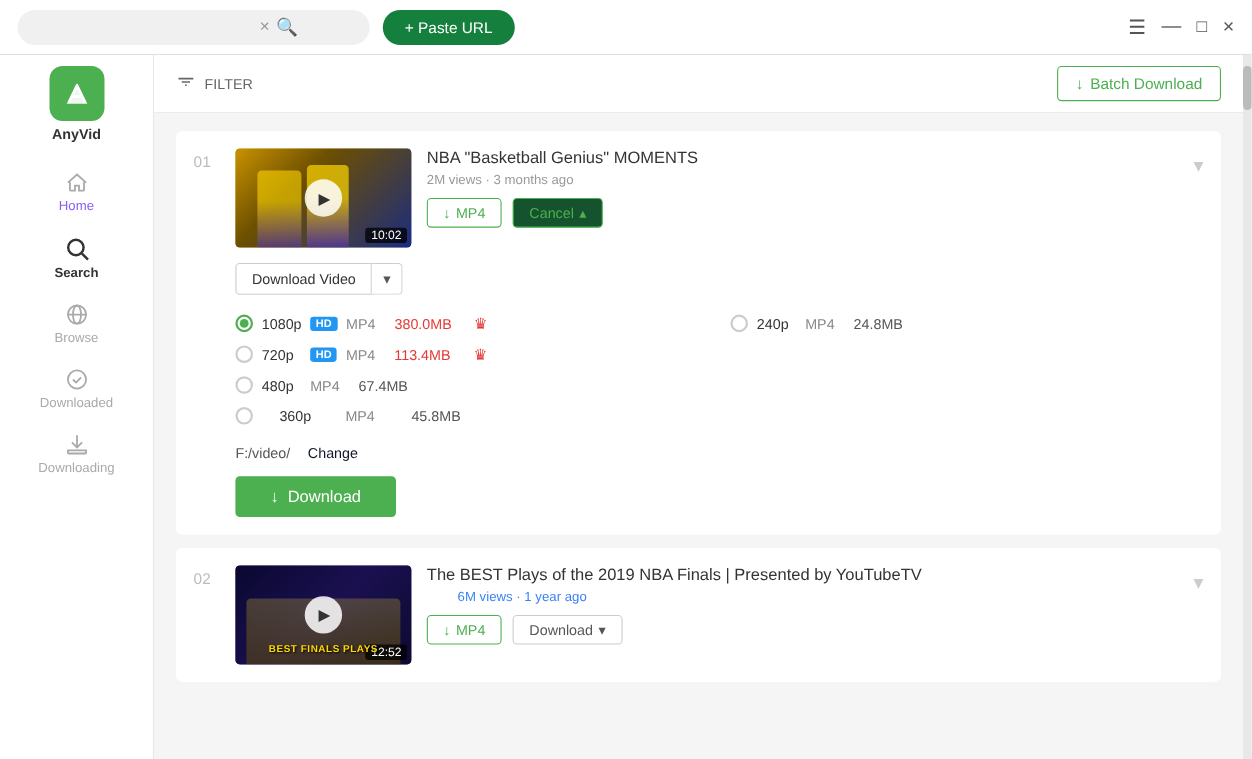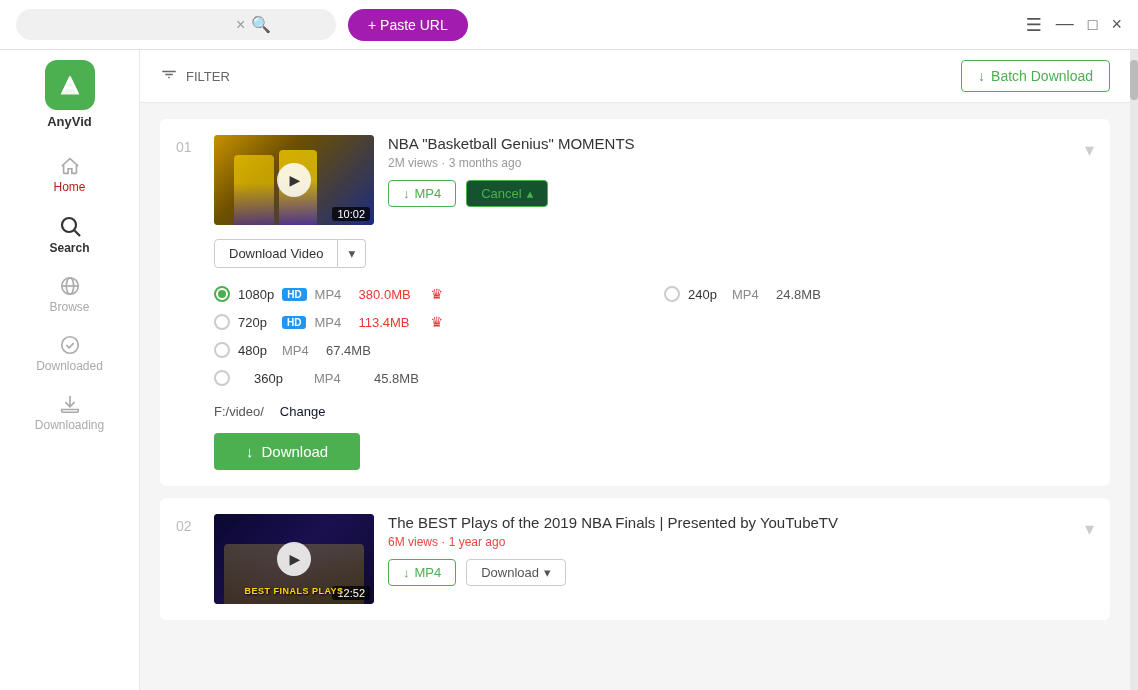--- a/index.html
+++ b/index.html
@@ -9,21 +9,21 @@
 <body>
 
 <div style="background:#fff; height:50px; display:flex; align-items:center; padding:0 16px; border-bottom:1px solid #e0e0e0; gap:12px; flex-shrink:0;">
 
   <div style="flex:1; max-width:320px; position:relative; display:flex; align-items:center; background:#f0f0f0; border-radius:20px; padding:6px 14px; gap:6px;">
     <input type="text" style="border: none; background: transparent; outline: none; font-size: 14px; color: rgb(51, 51, 51); width: 200px;">
     <span style="color:#999; font-size:16px; cursor:pointer; line-height:1;">×</span>
     <span style="color:#666; font-size:16px;">🔍</span>
   </div>
 
-  <button style="background:#a21caf; color:white; border:none; border-radius:20px; padding:8px 20px; font-size:14px; cursor:pointer; font-weight:500;">+ Paste URL</button>
+  <button style="background:#15803d; color:white; border:none; border-radius:20px; padding:8px 20px; font-size:14px; cursor:pointer; font-weight:500;">+ Paste URL</button>
 
   <div style="margin-left:auto; display:flex; gap:14px; align-items:center;">
     <span style="color:#555; font-size:18px; cursor:pointer;">☰</span>
     <span style="color:#555; font-size:18px; cursor:pointer; line-height:1; margin-bottom:4px;">—</span>
     <span style="color:#555; font-size:16px; cursor:pointer;">□</span>
     <span style="color:#555; font-size:18px; cursor:pointer;">×</span>
   </div>
 </div>
 
 <div style="display:flex; flex:1; overflow:hidden;">
@@ -33,21 +33,21 @@
     <div style="width:50px; height:50px; background:#4caf50; border-radius:12px; display:flex; align-items:center; justify-content:center; margin-bottom:4px;">
       <svg viewBox="0 0 32 32" width="30" height="30">
         <polygon points="6,26 16,6 26,26" fill="white" opacity="0.9"></polygon>
         <polygon points="6,26 16,6 26,26" fill="none" stroke="white" stroke-width="0"></polygon>
 
         <path d="M8,25 L16,8 L24,25 M11,19 L21,19" stroke="white" stroke-width="2.5" fill="none" stroke-linejoin="round"></path>
       </svg>
     </div>
     <span style="font-size:13px; font-weight:600; color:#333; margin-bottom:16px;">AnyVid</span>
 
-    <div style="display:flex; flex-direction:column; align-items:center; padding:10px 0; width:100%; cursor:pointer; color:#b91c1c; font-size:12px; gap:3px;">
+    <div style="display:flex; flex-direction:column; align-items:center; padding:10px 0; width:100%; cursor:pointer; color:#8b5cf6; font-size:12px; gap:3px;">
       <svg width="22" height="22" viewBox="0 0 24 24" fill="none" stroke="#aaa" stroke-width="1.8">
         <path d="M3 12L12 4l9 8M5 10v9a1 1 0 001 1h4v-5h4v5h4a1 1 0 001-1v-9"></path>
       </svg>
       <span>Home</span>
     </div>
 
     <div style="display:flex; flex-direction:column; align-items:center; padding:10px 0; width:100%; cursor:pointer; color:#333; font-size:12px; gap:3px;">
       <svg width="24" height="24" viewBox="0 0 24 24" fill="none" stroke="#333" stroke-width="2.2">
         <circle cx="11" cy="11" r="7"></circle>
         <line x1="16.5" y1="16.5" x2="22" y2="22"></line>
@@ -214,21 +214,21 @@
             </div>
 
             <div style="position:absolute; bottom:6px; left:6px; right:6px; text-align:center; z-index:2;">
               <span style="color:#ffd700; font-size:9px; font-weight:800; text-transform:uppercase; letter-spacing:0.5px; text-shadow:1px 1px 2px #000;">BEST FINALS PLAYS</span>
             </div>
             <span style="position:absolute; bottom:4px; right:4px; background:rgba(0,0,0,0.75); color:#fff; font-size:11px; padding:1px 5px; border-radius:3px;">12:52</span>
           </div>
 
           <div style="flex:1;">
             <div style="font-size:15px; font-weight:500; color:#333; margin-bottom:4px;">The BEST Plays of the 2019 NBA Finals | Presented by YouTubeTV</div>
-            <div style="font-size:12px; color:#ef4444; margin-bottom:10px;">6M views · 1 year ago</div>
+            <div style="font-size:12px; color:#3b82f6; margin-bottom:10px;margin-left:28px;">6M views · 1 year ago</div>
             <div style="display:flex; gap:10px; align-items:center;">
               <button style="border:1.5px solid #4caf50; color:#4caf50; background:#fff; border-radius:4px; padding:5px 14px; font-size:13px; cursor:pointer; display:flex; align-items:center; gap:5px;">
                 <span>↓</span>
                 <span>MP4</span>
               </button>
               <button style="border:1.5px solid #ccc; color:#555; background:#fff; border-radius:4px; padding:5px 14px; font-size:13px; cursor:pointer; display:flex; align-items:center; gap:5px;">
                 <span>Download</span>
                 <span>▾</span>
               </button>
             </div>

